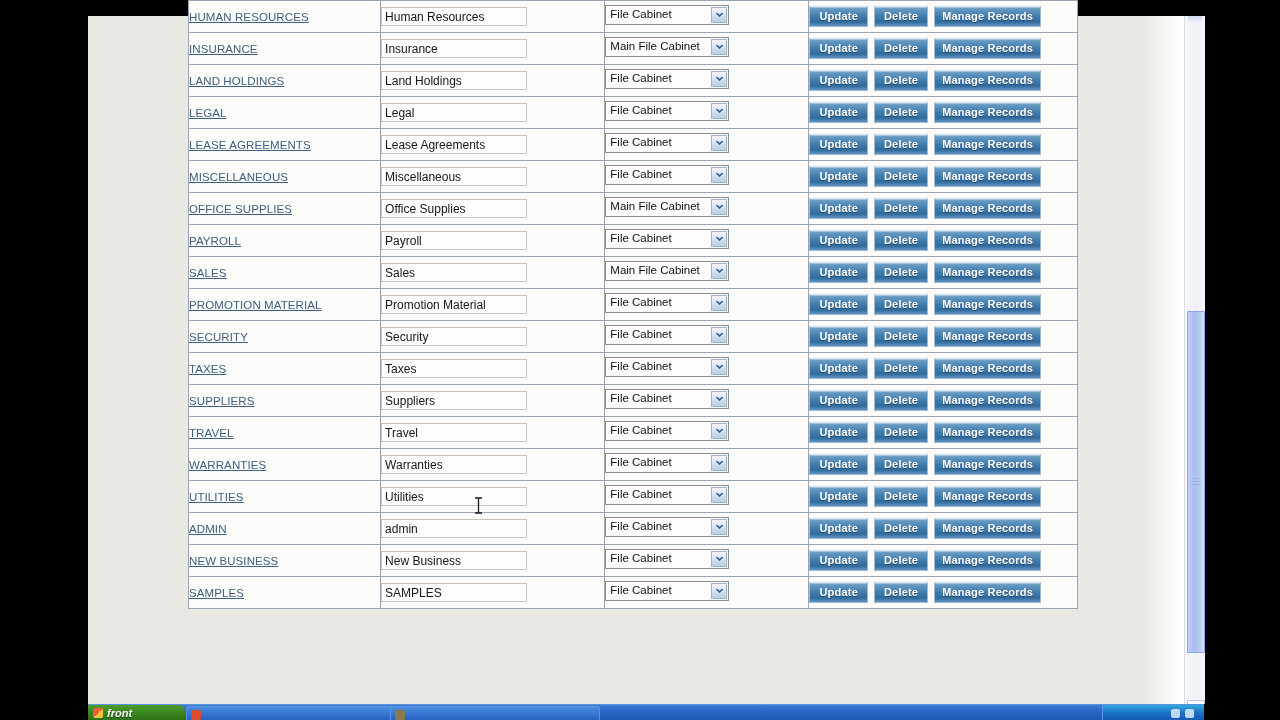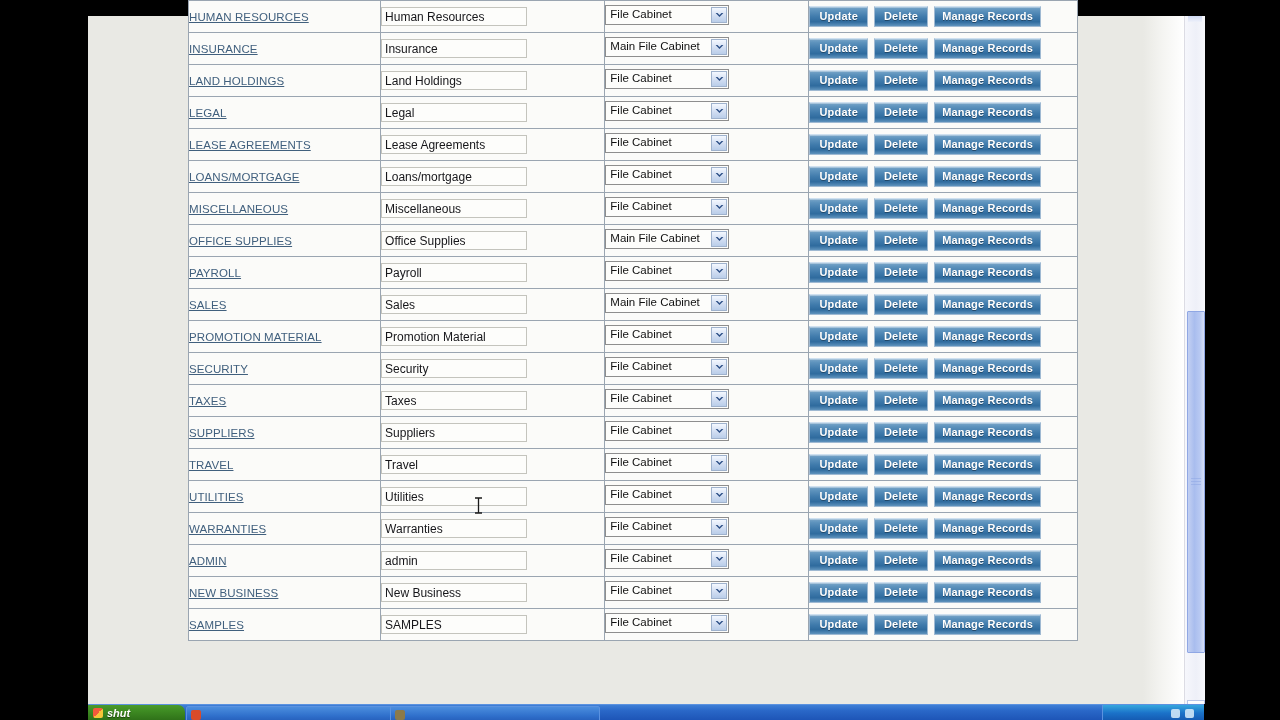--- a/index.html
+++ b/index.html
@@ -263,30 +263,20 @@
             <td class="c-name"><a class="catlink">LEASE AGREEMENTS</a></td>
             <td class="c-input"><input type="text" class="txt" value="Lease Agreements" style=""></td>
             <td class="c-sel"><div class="selbox"><span class="val">File Cabinet</span><span class="arrow">
                   <svg width="9" height="6" viewBox="0 0 9 6">
                     <path d="M0.6 0.9 L4.5 5 L8.4 0.9 L6.5 0.9 L4.5 3 L2.5 0.9 Z" fill="#2c4f86"></path>
                   </svg>
                 </span></div></td>
             <td class="c-act"><span class="btn">Update</span><span class="btn">Delete</span><span class="btn wide">Manage Records</span></td>
           </tr>
           <tr>
-            <td class="c-name"><a class="catlink">LOANS/MORTGAGE</a></td>
-            <td class="c-input"><input type="text" class="txt" value="Loans/mortgage" style=""></td>
-            <td class="c-sel"><div class="selbox"><span class="val">File Cabinet</span><span class="arrow">
-                  <svg width="9" height="6" viewBox="0 0 9 6">
-                    <path d="M0.6 0.9 L4.5 5 L8.4 0.9 L6.5 0.9 L4.5 3 L2.5 0.9 Z" fill="#2c4f86"></path>
-                  </svg>
-                </span></div></td>
-            <td class="c-act"><span class="btn">Update</span><span class="btn">Delete</span><span class="btn wide">Manage Records</span></td>
-          </tr>
-          <tr>
             <td class="c-name"><a class="catlink">MISCELLANEOUS</a></td>
             <td class="c-input"><input type="text" class="txt" value="Miscellaneous" style=""></td>
             <td class="c-sel"><div class="selbox"><span class="val">File Cabinet</span><span class="arrow">
                   <svg width="9" height="6" viewBox="0 0 9 6">
                     <path d="M0.6 0.9 L4.5 5 L8.4 0.9 L6.5 0.9 L4.5 3 L2.5 0.9 Z" fill="#2c4f86"></path>
                   </svg>
                 </span></div></td>
             <td class="c-act"><span class="btn">Update</span><span class="btn">Delete</span><span class="btn wide">Manage Records</span></td>
           </tr>
           <tr>
@@ -363,32 +353,32 @@
             <td class="c-name"><a class="catlink">TRAVEL</a></td>
             <td class="c-input"><input type="text" class="txt" value="Travel" style=""></td>
             <td class="c-sel"><div class="selbox"><span class="val">File Cabinet</span><span class="arrow">
                   <svg width="9" height="6" viewBox="0 0 9 6">
                     <path d="M0.6 0.9 L4.5 5 L8.4 0.9 L6.5 0.9 L4.5 3 L2.5 0.9 Z" fill="#2c4f86"></path>
                   </svg>
                 </span></div></td>
             <td class="c-act"><span class="btn">Update</span><span class="btn">Delete</span><span class="btn wide">Manage Records</span></td>
           </tr>
           <tr>
+            <td class="c-name"><a class="catlink">WARRANTIES</a></td>
+            <td class="c-input"><input type="text" class="txt" value="Warranties" style=""></td>
+            <td class="c-sel"><div class="selbox"><span class="val">File Cabinet</span><span class="arrow">
+                  <svg width="9" height="6" viewBox="0 0 9 6">
+                    <path d="M0.6 0.9 L4.5 5 L8.4 0.9 L6.5 0.9 L4.5 3 L2.5 0.9 Z" fill="#2c4f86"></path>
+                  </svg>
+                </span></div></td>
+            <td class="c-act"><span class="btn">Update</span><span class="btn">Delete</span><span class="btn wide">Manage Records</span></td>
+          </tr>
+          <tr>
             <td class="c-name"><a class="catlink">UTILITIES</a></td>
             <td class="c-input"><input type="text" class="txt" value="Utilities" style=""></td>
-            <td class="c-sel"><div class="selbox"><span class="val">File Cabinet</span><span class="arrow">
-                  <svg width="9" height="6" viewBox="0 0 9 6">
-                    <path d="M0.6 0.9 L4.5 5 L8.4 0.9 L6.5 0.9 L4.5 3 L2.5 0.9 Z" fill="#2c4f86"></path>
-                  </svg>
-                </span></div></td>
-            <td class="c-act"><span class="btn">Update</span><span class="btn">Delete</span><span class="btn wide">Manage Records</span></td>
-          </tr>
-          <tr>
-            <td class="c-name"><a class="catlink">WARRANTIES</a></td>
-            <td class="c-input"><input type="text" class="txt" value="Warranties" style=""></td>
             <td class="c-sel"><div class="selbox"><span class="val">File Cabinet</span><span class="arrow">
                   <svg width="9" height="6" viewBox="0 0 9 6">
                     <path d="M0.6 0.9 L4.5 5 L8.4 0.9 L6.5 0.9 L4.5 3 L2.5 0.9 Z" fill="#2c4f86"></path>
                   </svg>
                 </span></div></td>
             <td class="c-act"><span class="btn">Update</span><span class="btn">Delete</span><span class="btn wide">Manage Records</span></td>
           </tr>
           <tr>
             <td class="c-name"><a class="catlink">ADMIN</a></td>
             <td class="c-input"><input type="text" class="txt" value="admin" style=""></td>
@@ -441,21 +431,21 @@
   <div class="ibeam">
     <svg width="9" height="17" viewBox="0 0 9 17">
       <path d="M1 1 H8 M4.5 1 V16 M1 16 H8" stroke="#1a1a1a" stroke-width="1.3" fill="none"></path>
     </svg>
   </div>
 
   <div class="taskbar">
     <div class="tb-inner">
       <div class="tb-start">
         <span class="flag"></span>
-        <span class="lbl">shut</span>
+        <span class="lbl">front</span>
       </div>
       <div class="tb-task" style="left:98px;width:200px;">
         <span class="ic" style="background:#d94b2a;"></span>
         <span class="tl"></span>
       </div>
       <div class="tb-task" style="left:302px;width:200px;">
         <span class="ic" style="background:#8b7a4a;"></span>
         <span class="tl"></span>
       </div>
       <div class="tb-tray">

